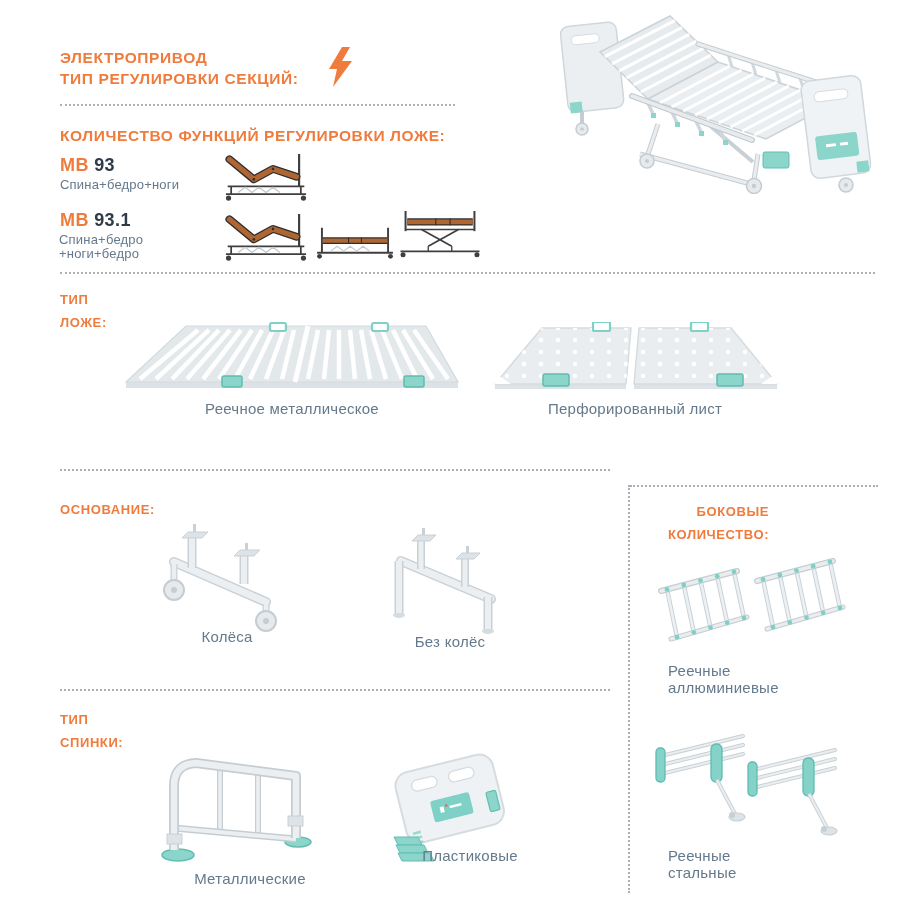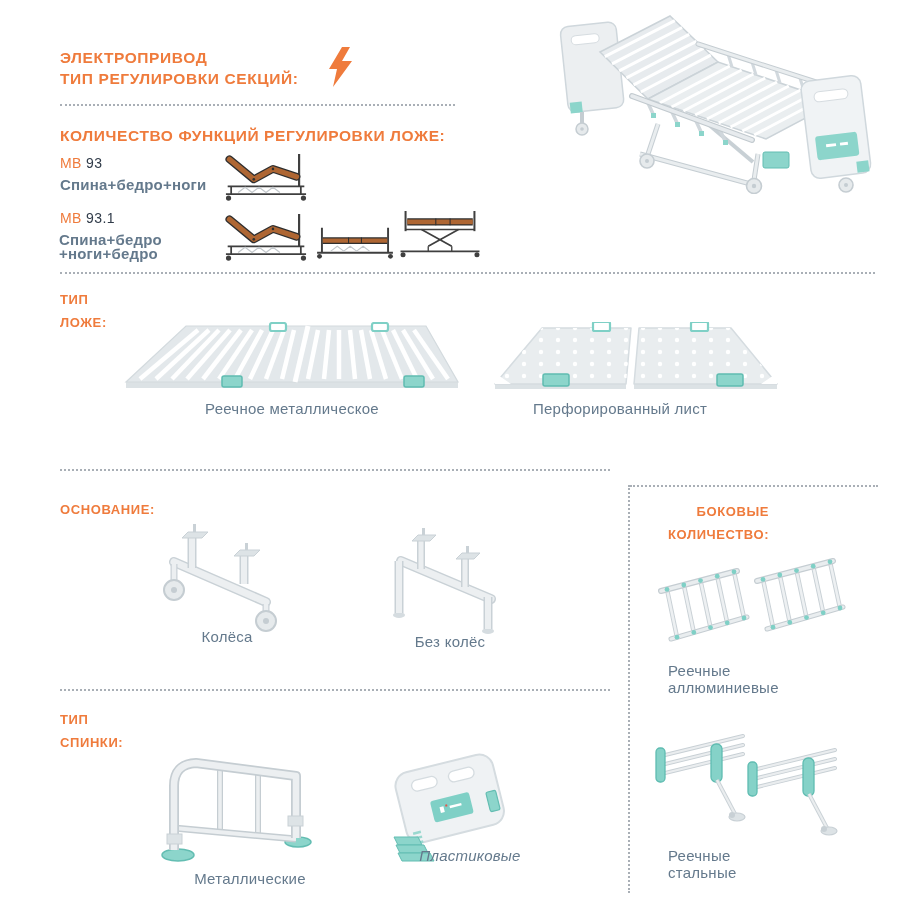--- a/index.html
+++ b/index.html
@@ -3,23 +3,23 @@
 <meta charset="utf-8">
 <style>
   html,body{margin:0;padding:0;background:#ffffff;}
   .page{position:relative;width:900px;height:900px;background:#ffffff;overflow:hidden;
         font-family:"Liberation Sans", sans-serif;}
   .h-orange{position:absolute;color:#EF7B3C;font-weight:bold;font-size:15.5px;
             letter-spacing:.6px;line-height:21px;}
   .h-orange.big{font-size:13px;line-height:23px;}
   .lbl{position:absolute;color:#64798C;font-size:15px;letter-spacing:.25px;}
   .lbl-c{text-align:center;}
-  .model-name{position:absolute;font-size:14px;font-weight:normal;color:#303B49;letter-spacing:.4px;}
+  .model-name{position:absolute;font-size:18px;font-weight:bold;color:#303B49;letter-spacing:.4px;}
   .model-name .pfx{color:#EF7B3C;}
-  .sub{position:absolute;color:#64798C;font-size:15px;line-height:14px;letter-spacing:.2px;font-weight:bold;}
+  .sub{position:absolute;color:#64798C;font-size:13px;line-height:14px;letter-spacing:.2px;}
   .dots-h{position:absolute;height:0;border-top:2.5px dotted #A9AFB6;}
   .dots-v{position:absolute;width:0;border-left:2.5px dotted #A9AFB6;}
   .pic{position:absolute;}
   svg{display:block;}
 </style>
 </head>
 <body>
 
 <svg width="0" height="0" style="position:absolute">
   <defs>
@@ -285,21 +285,21 @@
     <path d="M57 6 L146 6 L141 62 L10 62 Z" fill="url(#perfdots)"></path>
     <path d="M154 6 L246 6 L292 62 L149 62 Z" fill="#E9EDEF" stroke="#D5DCE0" stroke-width="1.5" stroke-linejoin="round"></path>
     <path d="M154 6 L246 6 L292 62 L149 62 Z" fill="url(#perfdots)"></path>
     <path d="M10 62 L26 62 L10 51 Z" fill="#ffffff"></path>
     <path d="M292 62 L276 62 L292 51 Z" fill="#ffffff"></path>
     <rect x="108" y="0" width="17" height="9" rx="1.5" fill="#ffffff" stroke="#7FD0C6" stroke-width="2.2"></rect>
     <rect x="206" y="0" width="17" height="9" rx="1.5" fill="#ffffff" stroke="#7FD0C6" stroke-width="2.2"></rect>
     <rect x="58" y="52" width="26" height="12" rx="2" fill="#8CD5CB" stroke="#5FBCB1" stroke-width="1.5"></rect>
     <rect x="232" y="52" width="26" height="12" rx="2" fill="#8CD5CB" stroke="#5FBCB1" stroke-width="1.5"></rect>
   </svg>
-  <div class="lbl lbl-c" style="left:470px;top:400px;width:300px;text-align:center;">Перфорированный лист</div>
+  <div class="lbl lbl-c" style="left:485px;top:400px;width:300px;text-align:center;">Перфорированный лист</div>
 
   <div class="dots-h" style="left:60px;top:469px;width:550px;"></div>
 
   <div class="h-orange big" style="left:60px;top:498px;">ОСНОВАНИЕ:</div>
 
   <svg class="pic" style="left:152px;top:522px;" width="150" height="110" viewBox="0 0 150 110">
     <line x1="22" y1="40" x2="114" y2="80" stroke="#C9D1D6" stroke-width="10" stroke-linecap="round"></line>
     <line x1="22" y1="40" x2="114" y2="80" stroke="#ECEFF1" stroke-width="7" stroke-linecap="round"></line>
     <line x1="40" y1="46" x2="40" y2="16" stroke="#C9D1D6" stroke-width="9"></line>
     <line x1="40" y1="46" x2="40" y2="16" stroke="#ECEFF1" stroke-width="6"></line>
@@ -374,21 +374,21 @@
       <rect x="70" y="71" width="12" height="2.5" fill="#ffffff"></rect>
       <rect x="28" y="88" width="8" height="2.5" fill="#9AD8CF"></rect>
       <rect x="28" y="93" width="8" height="2.5" fill="#9AD8CF"></rect>
       <rect x="28" y="98" width="8" height="2.5" fill="#9AD8CF"></rect>
     </g>
     <rect x="110" y="56" width="10" height="20" rx="2" fill="#8CD5CB" stroke="#63BDB2" stroke-width="1.2" transform="rotate(-14 115 66)"></rect>
     <polygon points="16,102 40,102 44,110 20,110" fill="#8CD5CB" stroke="#63BDB2" stroke-width="1"></polygon>
     <polygon points="18,110 46,110 50,118 22,118" fill="#8CD5CB" stroke="#63BDB2" stroke-width="1"></polygon>
     <polygon points="20,118 52,118 56,126 24,126" fill="#8CD5CB" stroke="#63BDB2" stroke-width="1"></polygon>
   </svg>
-  <div class="lbl lbl-c" style="left:400px;top:847px;width:140px;font-style:italic;">Пластиковые</div>
+  <div class="lbl lbl-c" style="left:400px;top:847px;width:140px;">Пластиковые</div>
 
   <div class="dots-v" style="left:628px;top:485px;height:408px;"></div>
   <div class="dots-h" style="left:630px;top:485px;width:248px;"></div>
 
   <div class="h-orange big" style="left:668px;top:500px;text-align:right;">
     <div>БОКОВЫЕ</div>
     <div>КОЛИЧЕСТВО:</div>
   </div>
 
   <svg class="pic" style="left:655px;top:555px;" width="200" height="96" viewBox="0 0 200 96">

